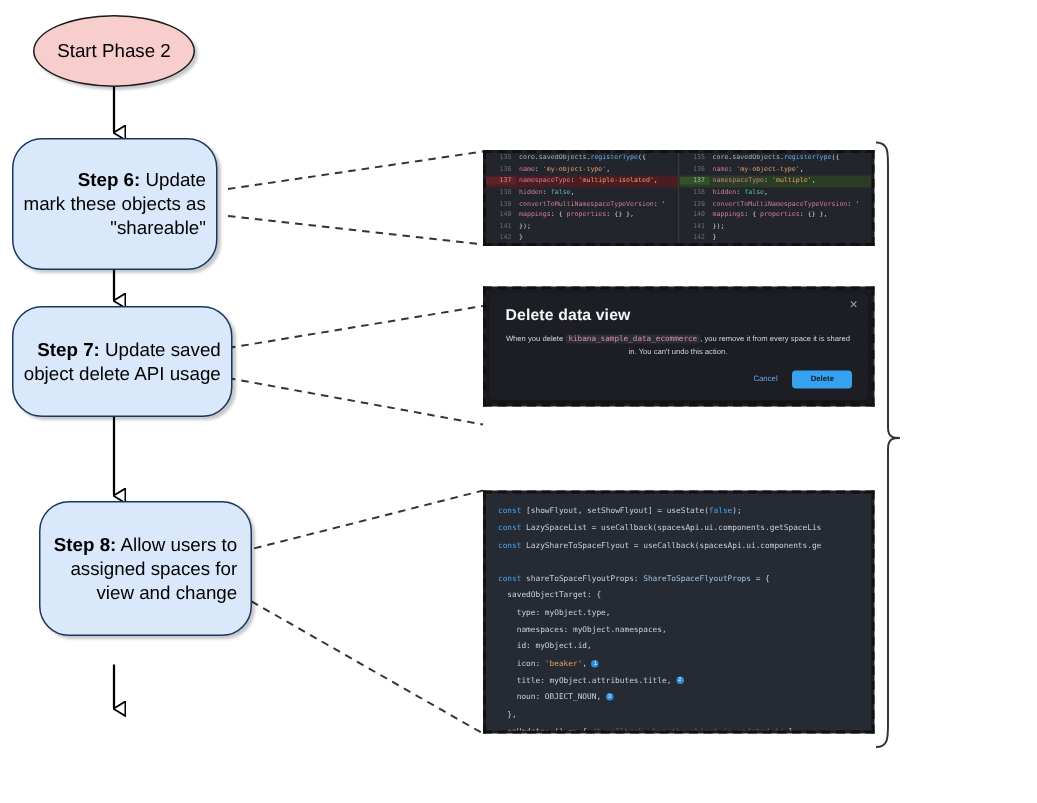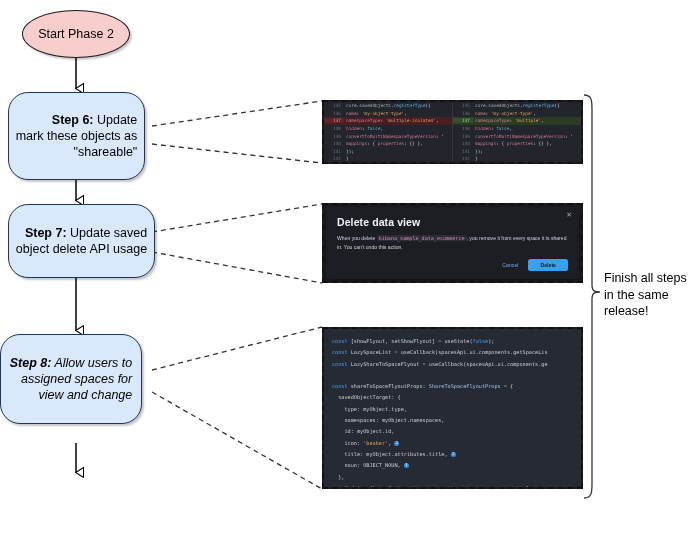--- a/index.html
+++ b/index.html
@@ -107,34 +107,29 @@
     </div>
   </div>
 
   <div class="node process" style="left:8px;top:204px;width:147px;height:74px;">
     <div>
       <div><b>Step 7:</b><span> Update saved</span></div>
       <div>object delete API usage</div>
     </div>
   </div>
 
-  <div class="node process" style="left:0;top:334px;width:142px;height:90px;font-style:italic;">
+  <div class="node process" style="left:26px;top:334px;width:142px;height:90px;">
     <div>
       <div><b>Step 8:</b><span> Allow users to</span></div>
       <div>assigned spaces for</div>
       <div>view and change</div>
     </div>
   </div>
 
 
-  <div class="brace-note" style="left:604px;top:270px;width:86px;">
-    <div>Finish all steps</div>
-    <div>in the same</div>
-    <div>release!</div>
-  </div>
 
   <div class="shot" style="left:322px;top:100px;width:261px;height:64px;">
     <div class="diff">
       <div class="diff-side" id="diff-left">
           <div class="dl ">
             <span class="ln">135</span>
             <span class="code"><span class="k-plain">core</span>.<span class="k-plain">savedObjects</span>.<span class="k-fn">registerType</span>({</span>
           </div>
           <div class="dl ">
             <span class="ln">136</span>
@@ -195,21 +190,21 @@
             <span class="code">});</span>
           </div>
           <div class="dl ">
             <span class="ln">142</span>
             <span class="code">}</span>
           </div>
         </div>
     </div>
   </div>
 
-  <div class="shot" style="left:322px;top:203px;width:261px;height:80px;">
+  <div class="shot" style="left:322px;top:191px;width:261px;height:80px;text-align:center;">
     <div class="modal">
       <div class="modal-title">Delete data view</div>
       <div class="modal-close">✕</div>
       <div class="modal-body">
         <span>When you delete </span><span class="codechip">kibana_sample_data_ecommerce</span><span>, you remove it from every space it is shared in. You can't undo this action.</span>
       </div>
       <div class="modal-actions">
         <div class="btn-cancel">Cancel</div>
         <div class="btn-delete">Delete</div>
       </div>

